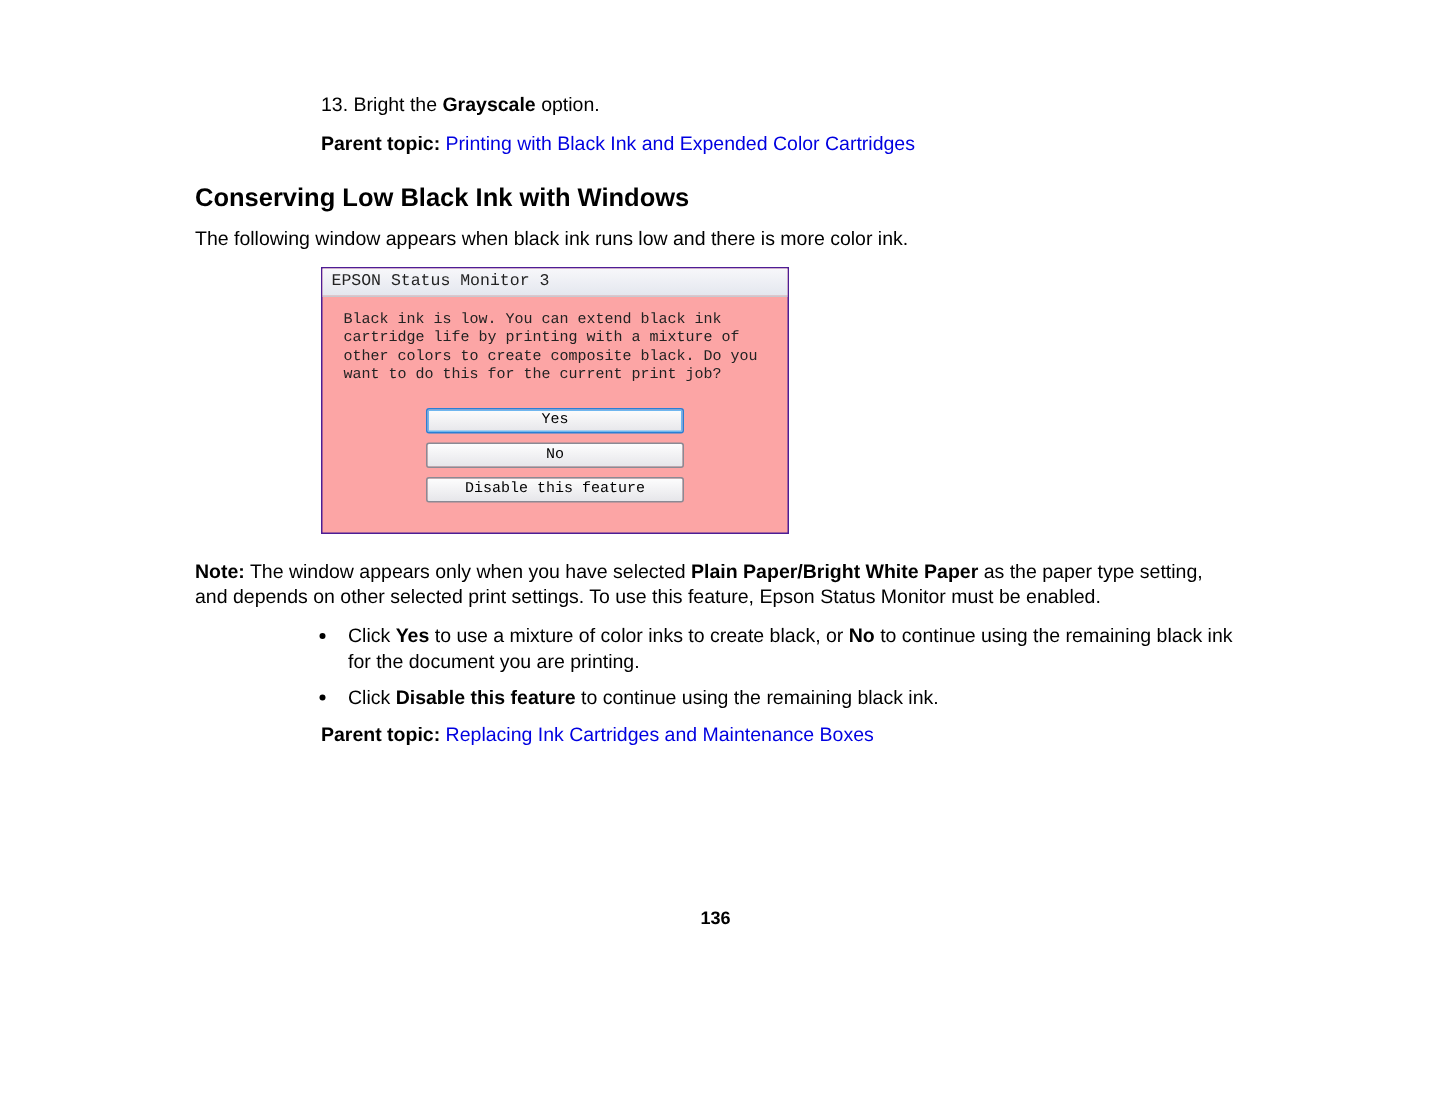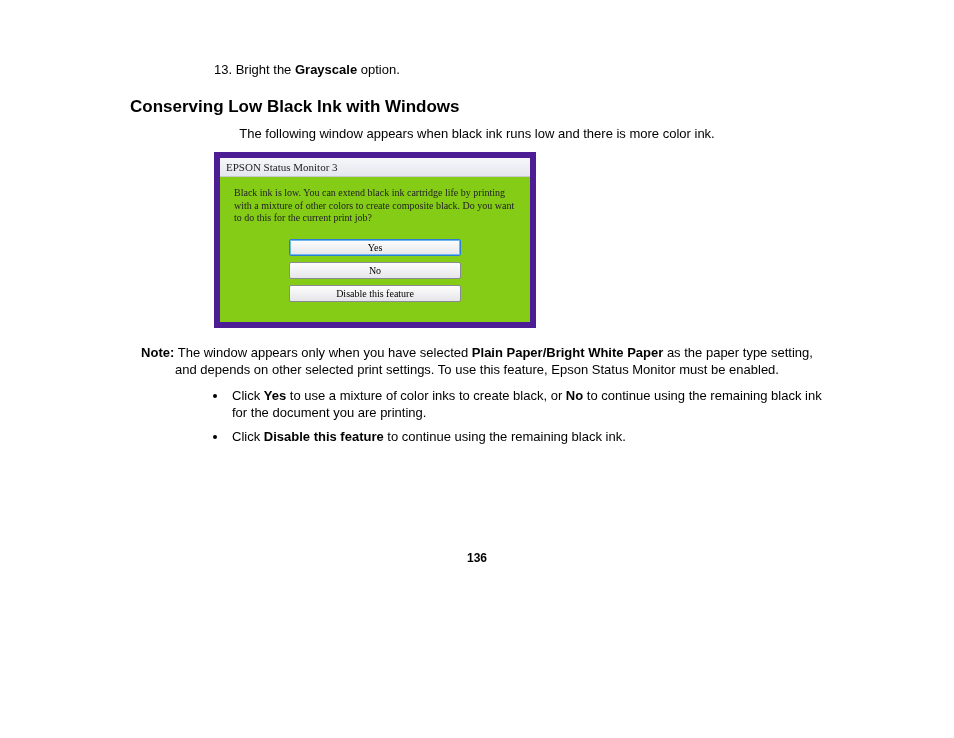--- a/index.html
+++ b/index.html
@@ -35,30 +35,29 @@
     cursor: pointer;
   }
   h2.section-heading {
     font-size: 17px;
     font-weight: bold;
     margin: 18px 0 8px 0;
   }
   .para {
     margin: 6px 0;
     line-height: 1.35;
-    text-align: center;
   }
   .dialog-wrap {
     margin: 10px 0 16px 84px;
   }
   .dialog {
     width: 310px;
-    background: #84cc16;
-    border: 6px solid #4c1d95;
-    font-family: Liberation Serif, serif;
+    background: #fca5a5;
+    border: 1px solid #4c1d95;
+    font-family: Liberation Mono, monospace;
   }
   .dialog-title {
     font-size: 11px;
     color: #222;
     padding: 3px 6px;
     background: linear-gradient(#f7f7fa, #e4e7ef);
     border-bottom: 1px solid #c8c8d0;
   }
   .dialog-body {
     padding: 10px 14px 14px 14px;
@@ -110,20 +109,23 @@
 <body>
 
 <div class="page">
 
   <div class="ol-item">
     <span class="ol-num">13.</span>
     <span>Bright the </span><b>Grayscale</b><span> option.</span>
   </div>
 
 
+  <div class="indent-block parent-topic">
+    <b>Parent topic: </b><span class="link">Printing with Black Ink and Expended Color Cartridges</span>
+  </div>
 
   <h2 class="section-heading">Conserving Low Black Ink with Windows</h2>
 
   <div class="indent-block para">The following window appears when black ink runs low and there is more color ink.</div>
 
   <div class="dialog-wrap">
     <div class="dialog">
       <div class="dialog-title">EPSON Status Monitor 3</div>
       <div class="dialog-body">
         <div class="dialog-msg">Black ink is low. You can extend black ink cartridge life by printing with a mixture of other colors to create composite black.
@@ -141,16 +143,19 @@
 
   <ul class="bullets">
     <li>
       <span>Click </span><b>Yes</b><span> to use a mixture of color inks to create black, or </span><b>No</b><span> to continue using the remaining black ink for the document you are printing.</span>
     </li>
     <li>
       <span>Click </span><b>Disable this feature</b><span> to continue using the remaining black ink.</span>
     </li>
   </ul>
 
+  <div class="indent-block parent-topic">
+    <b>Parent topic: </b><span class="link">Replacing Ink Cartridges and Maintenance Boxes</span>
+  </div>
 
   <div class="page-num">136</div>
 
 </div>
 
 </body></html>

